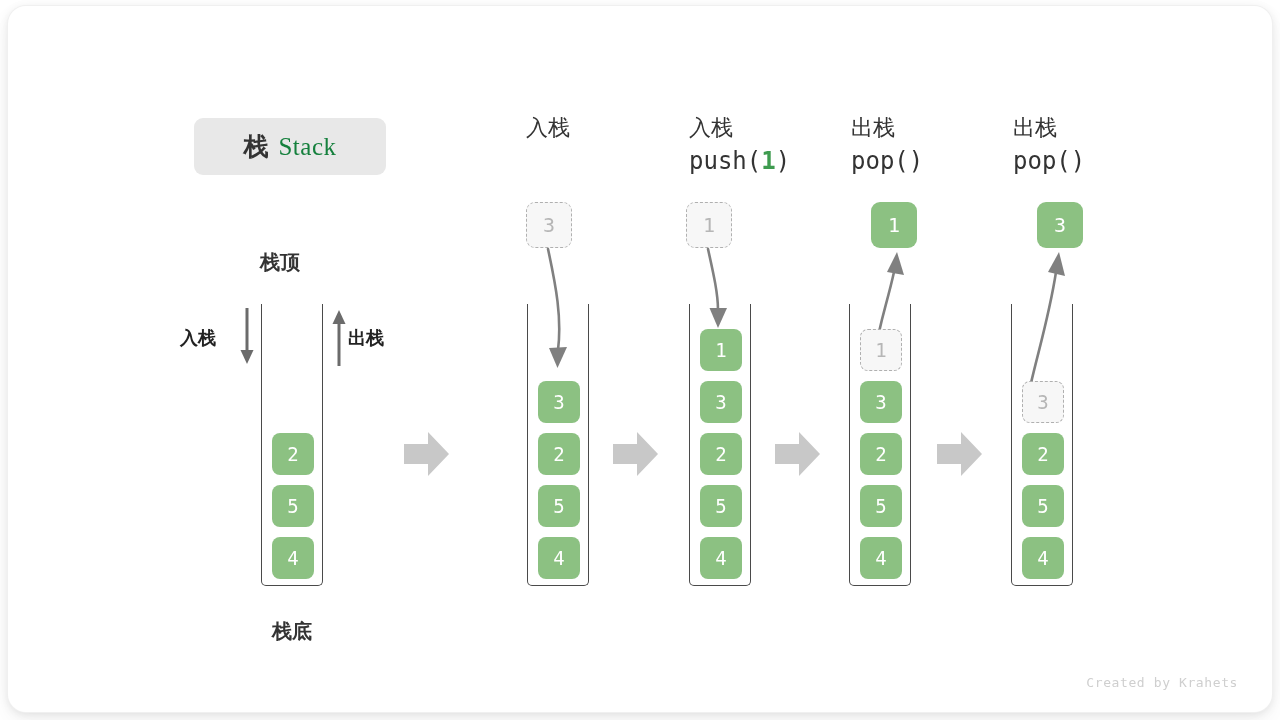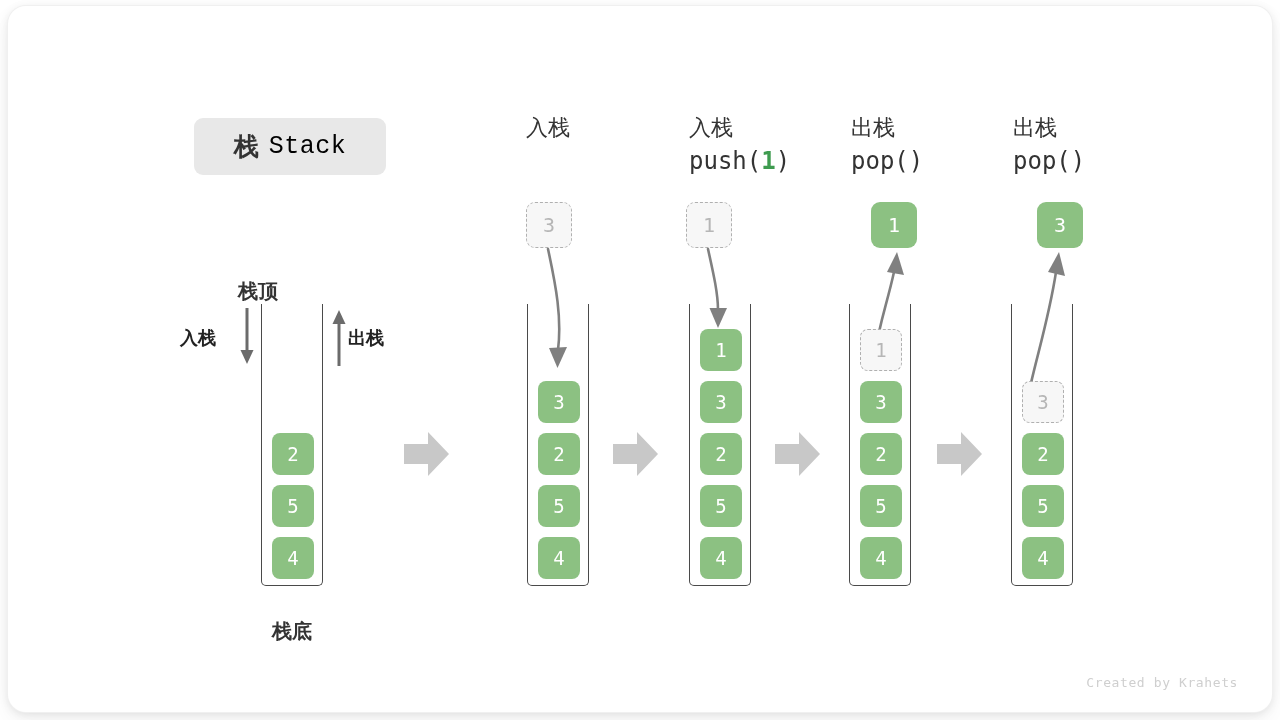--- a/index.html
+++ b/index.html
@@ -16,22 +16,22 @@
   .abs{position:absolute;}
 
   
   #title-chip{
     left:186px;top:112px;width:192px;height:57px;
     background:#e8e8e8;border-radius:9px;
     display:flex;align-items:center;justify-content:center;
   }
   #title-chip .cjk{font-size:25px;font-weight:bold;color:#333;letter-spacing:1px;}
   #title-chip .mono{
-    font-family:Liberation Mono, monospace;
-    font-size:25px;color:#000000;margin-left:9px;letter-spacing:0.5px;
+    font-family:Liberation Serif, serif;
+    font-size:25px;color:#15803d;margin-left:9px;letter-spacing:0.5px;
   }
 
   
   .col-head{width:190px;}
   .col-head .cjk{
     font-size:22px;color:#333;line-height:30px;display:block;
     font-family:"DejaVu Sans","Liberation Sans",sans-serif;
   }
   .col-head .code{
     font-family:"DejaVu Sans Mono","Liberation Mono",monospace;
@@ -97,21 +97,21 @@
 </head>
 <body>
 
 <div id="card" class="abs">
 
   <div id="title-chip" class="abs">
     <span class="cjk">栈</span>
     <span class="mono">Stack</span>
   </div>
 
-  <div class="abs" style="left:230px;top:243px;width:108px;text-align:left;margin-top:29px;">
+  <div class="abs" style="left:218px;top:243px;width:108px;text-align:center;">
     <span class="vlabel">栈顶</span>
   </div>
 
   <div class="abs vessel" style="left:253px;top:298px;">
     <div class="cells">
       <div class="cell solid">4</div>
       <div class="cell solid">5</div>
       <div class="cell solid">2</div>
     </div>
   </div>

